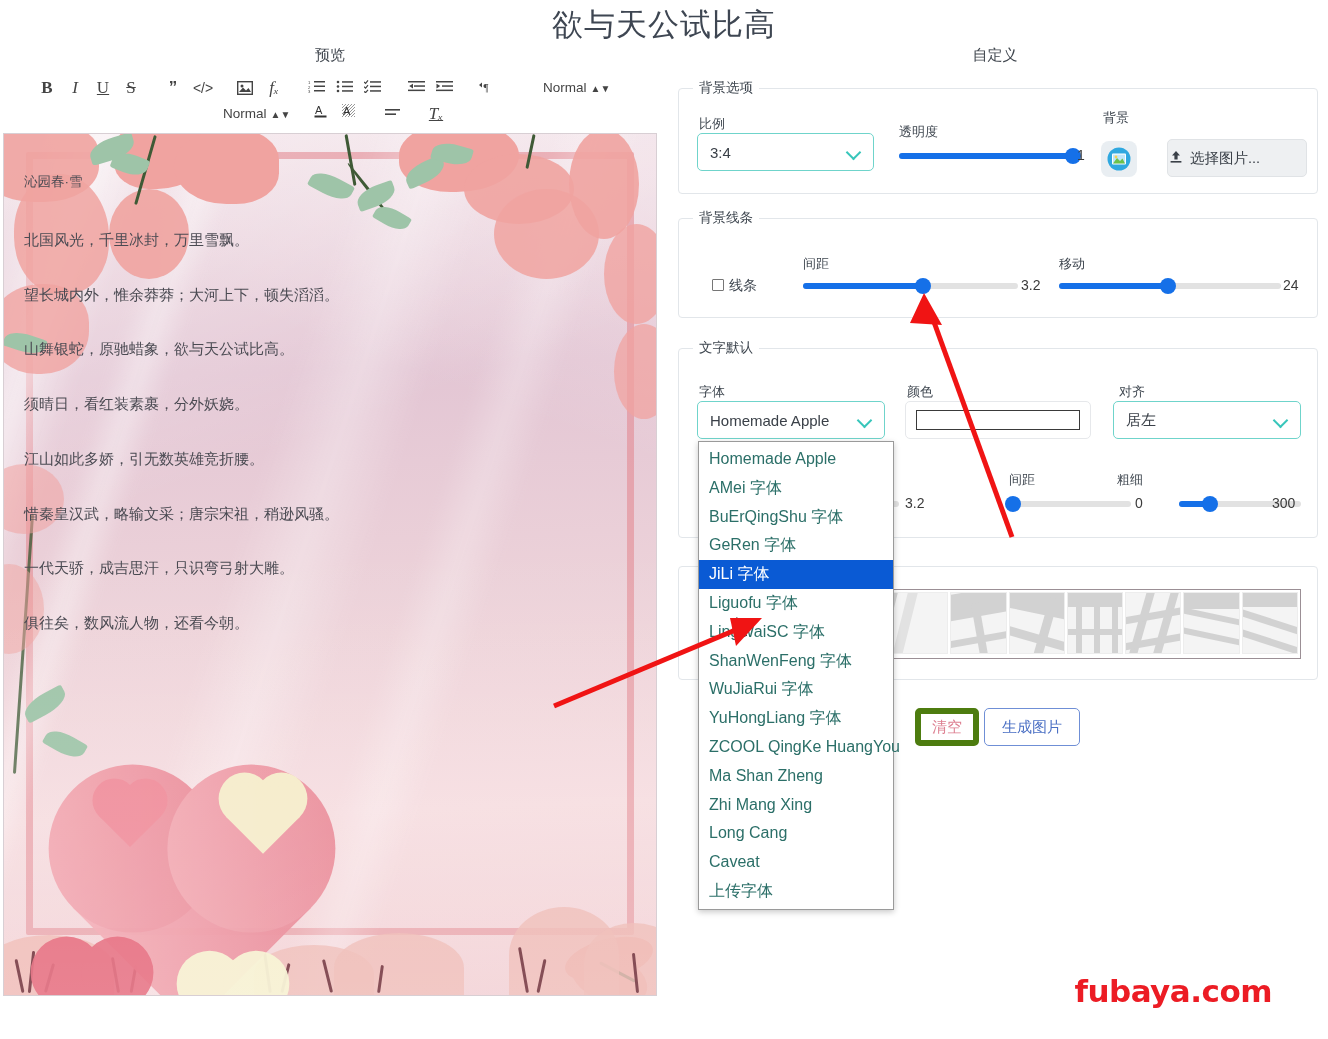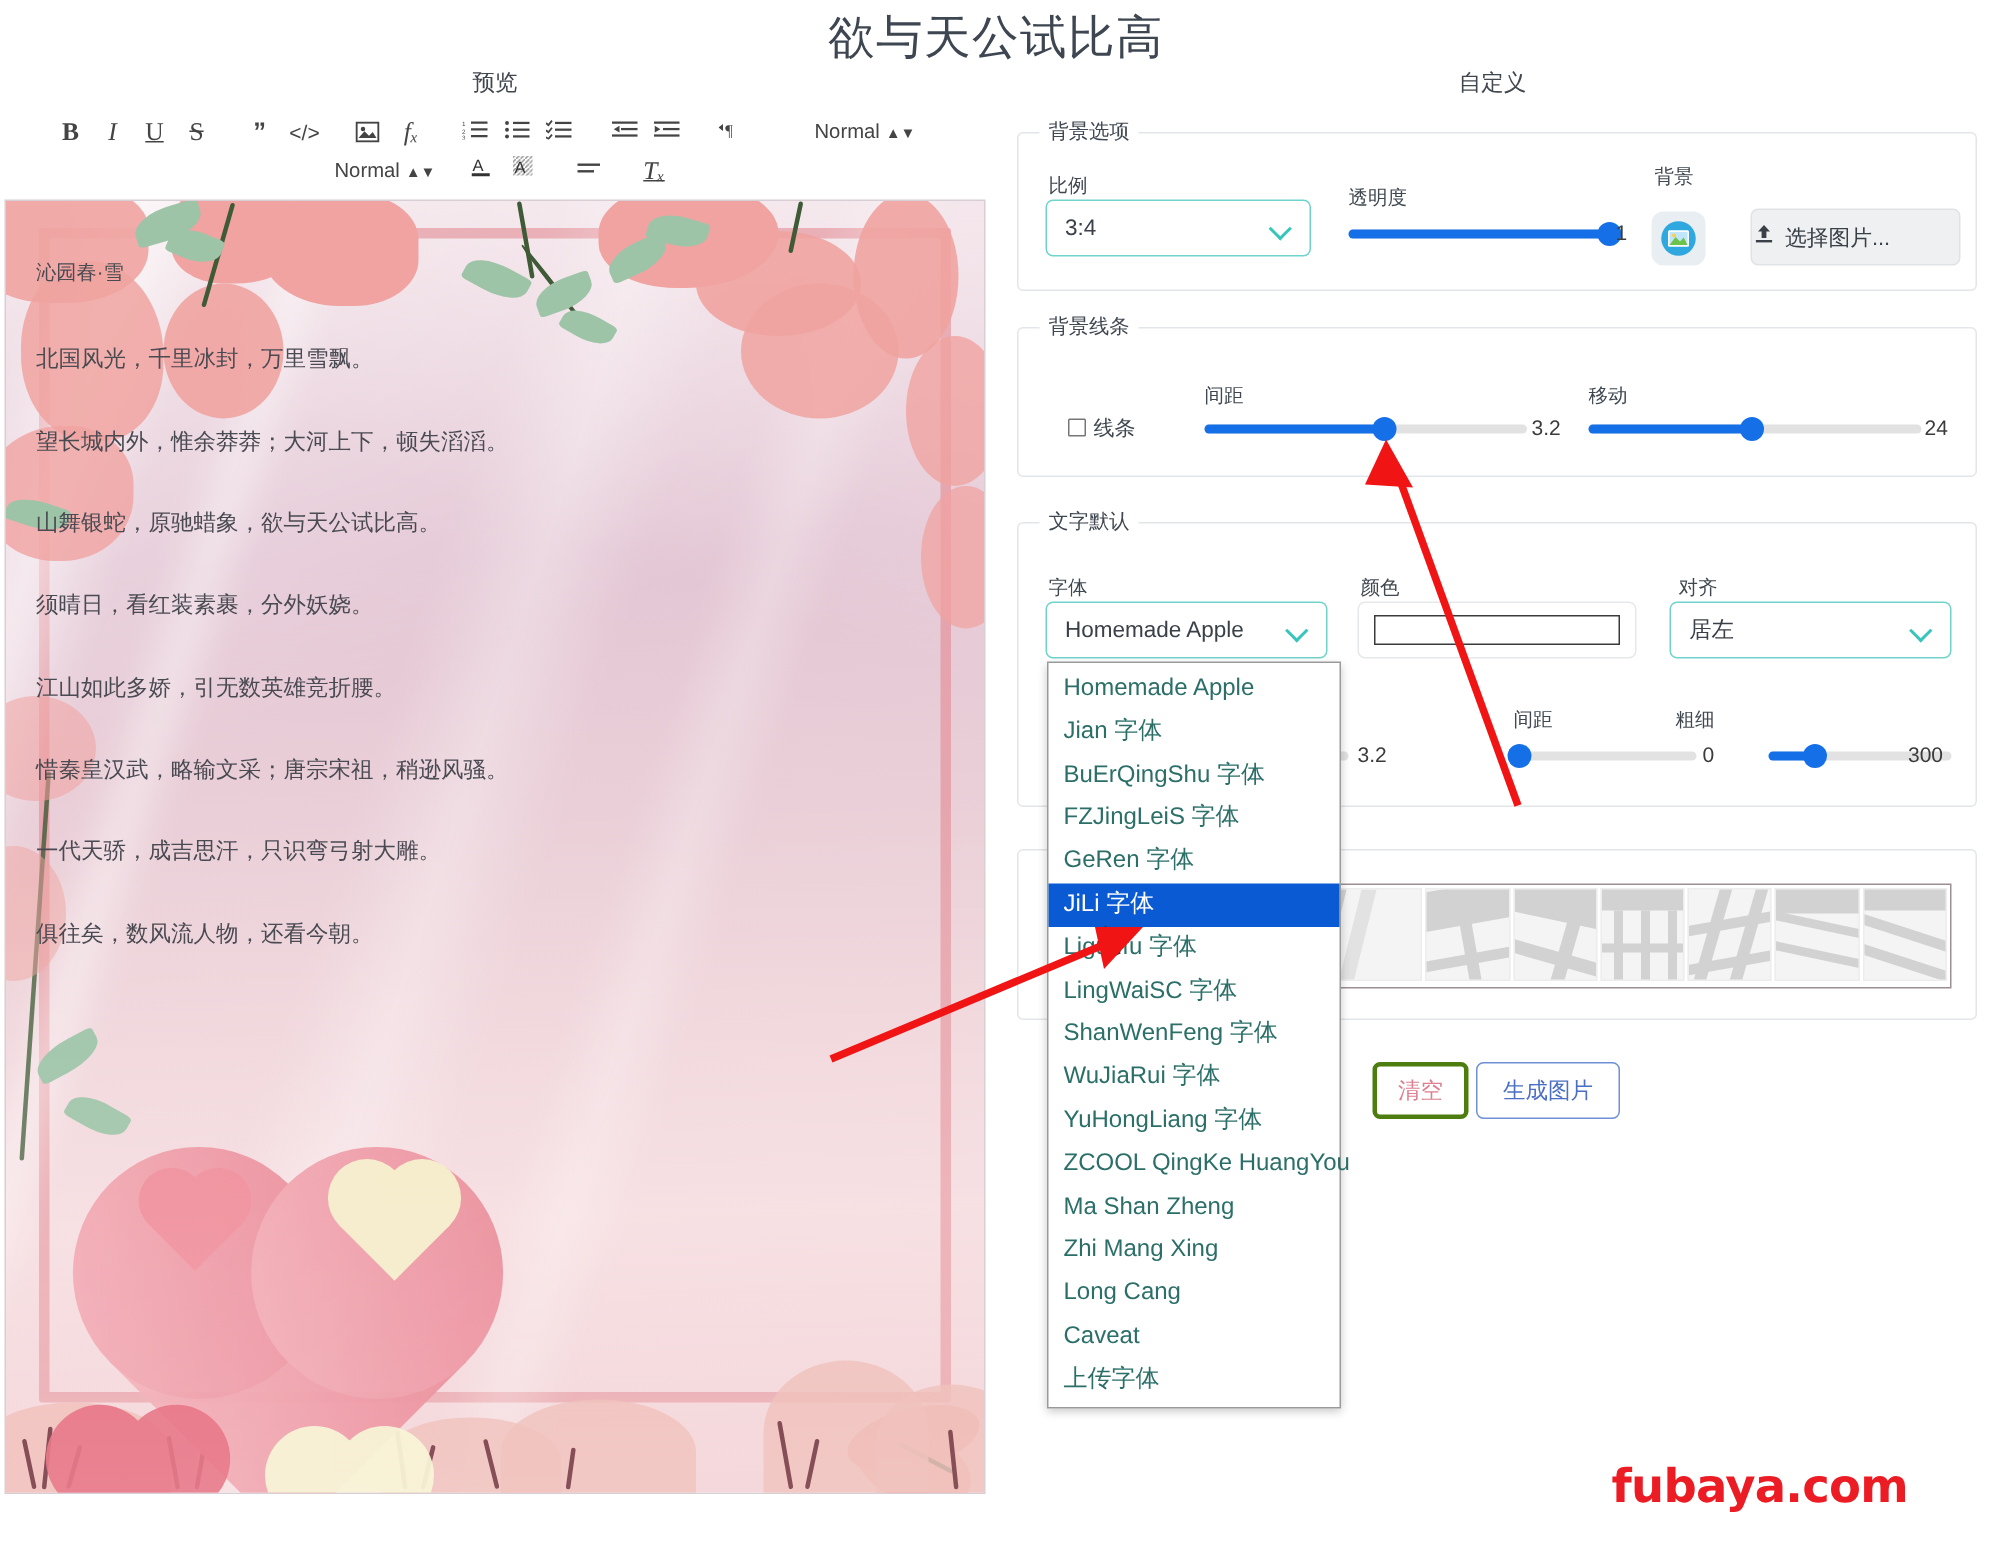--- a/index.html
+++ b/index.html
@@ -167,21 +167,21 @@
     display: flex; gap: 2px; padding: 2px; overflow: hidden;
   }
   .thumb { width: 62px; height: 62px; background: #f4f4f4; position: relative; overflow: hidden; border: 1px solid #ededed; }
   .thumb i { position: absolute; background: #d2d2d2; display: block; }
 
   .action-btn {
     position: absolute; border-radius: 5px; background: #fff;
     display: flex; align-items: center; justify-content: center;
     font-size: 15px; cursor: pointer;
   }
-  #btn-clear   { border: 3px solid #4d7c0f; color: #dd7f90; }
+  #btn-clear   { border: 6px solid #4d7c0f; color: #dd7f90; }
   #btn-generate{ border: 1px solid #6f8fd6; color: #4a6fc4; }
 
   
   .dropdown {
     position: absolute; background: #fff; border: 1px solid #9a9a9a;
     box-shadow: 0 2px 6px rgba(0,0,0,.22); z-index: 60; padding: 3px 0;
   }
   .dd-item {
     height: 28.8px; line-height: 28.8px; padding: 0 10px;
     font-size: 16px; color: #2b6f68; white-space: nowrap; cursor: pointer;
@@ -561,23 +561,22 @@
 
   <div class="action-btn" id="btn-clear" style="left:915px;top:708px;width:64px;height:38px;">
     <span>清空</span>
   </div>
   <div class="action-btn" id="btn-generate" style="left:984px;top:708px;width:96px;height:38px;">
     <span>生成图片</span>
   </div>
 
   <div class="dropdown" style="left:698px;top:441px;width:196px;">
     <div class="dd-item">Homemade Apple</div>
-    <div class="dd-item">Jian 字体</div>
+    <div class="dd-item">AMei 字体</div>
     <div class="dd-item">BuErQingShu 字体</div>
-    <div class="dd-item">FZJingLeiS 字体</div>
     <div class="dd-item">GeRen 字体</div>
     <div class="dd-item sel">JiLi 字体</div>
     <div class="dd-item">Liguofu 字体</div>
     <div class="dd-item">LingWaiSC 字体</div>
     <div class="dd-item">ShanWenFeng 字体</div>
     <div class="dd-item">WuJiaRui 字体</div>
     <div class="dd-item">YuHongLiang 字体</div>
     <div class="dd-item">ZCOOL QingKe HuangYou</div>
     <div class="dd-item">Ma Shan Zheng</div>
     <div class="dd-item">Zhi Mang Xing</div>

